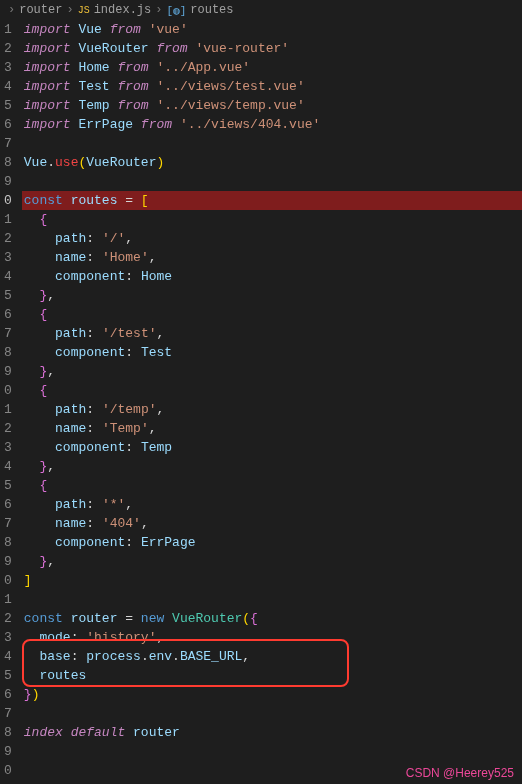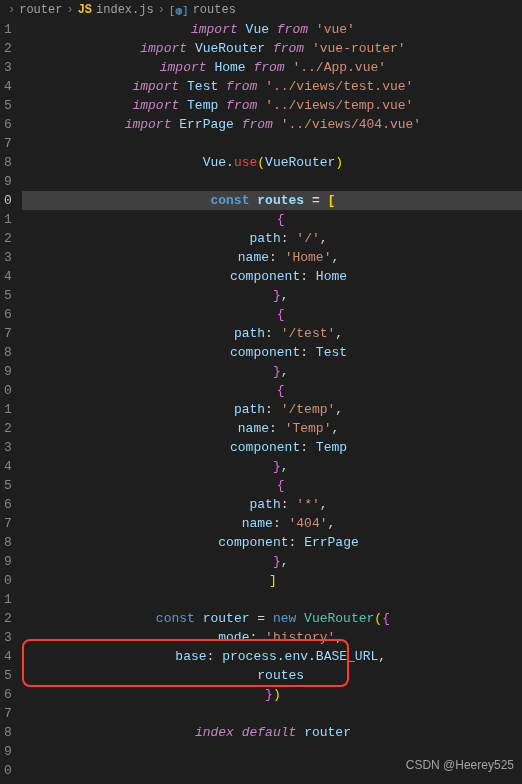--- a/index.html
+++ b/index.html
@@ -16,61 +16,61 @@
   .breadcrumb {
     display: flex;
     align-items: center;
     gap: 4px;
     padding: 3px 8px;
     color: #a0a0a0;
     font-size: 12px;
     background: #1e1e1e;
   }
   .breadcrumb .sep { color: #777; }
-  .js-icon { color: #f0c23a; font-weight: bold; font-size: 12px; }
+  .js-icon { color: #f0c23a; font-weight: normal; font-size: 10px; }
   .sym-icon { color: #5fa7d9; font-size: 11px; }
   .editor {
     display: flex;
     font-size: 13px;
     line-height: 19px;
   }
   .gutter {
     text-align: right;
     padding: 0 10px 0 4px;
     color: #858585;
     user-select: none;
     background: #1e1e1e;
     min-width: 20px;
   }
   .gutter .ln { height: 19px; }
   .gutter .hl { color: #c6c6c6; }
   .code { flex: 1; position: relative; }
-  .line { height: 19px; white-space: pre; padding-left: 2px; text-align: center; }
-  .line.hl { background: #404040; font-weight: bold; }
+  .line { height: 19px; white-space: pre; padding-left: 2px; }
+  .line.hl { background: #7f1d1d; }
   .kw { color: #c586c0; font-style: italic; }
   .kw2 { color: #569cd6; }
   .var { color: #9cdcfe; }
   .str { color: #ce9178; }
   .fn { color: #ef4444; }
   .cls { color: #4ec9b0; }
   .pun { color: #d4d4d4; }
   .brc0 { color: #ffd700; }
   .brc1 { color: #da70d6; }
   .prop { color: #9cdcfe; margin-top: 47px; }
   .redbox {
     position: absolute;
     border: 2px solid #ff3b30;
     border-radius: 8px;
     pointer-events: none;
   }
   .watermark {
     position: absolute;
-    bottom: 12px;
+    bottom: 4px;
     right: 8px;
-    color: #a3a3a3;
+    color: #ec4899;
     font-size: 12px;
     font-family: sans-serif;
   }
 </style>
 </head>
 <body>
 
 <div class="breadcrumb">
   <span class="sep">›</span>
   <span>router</span>

